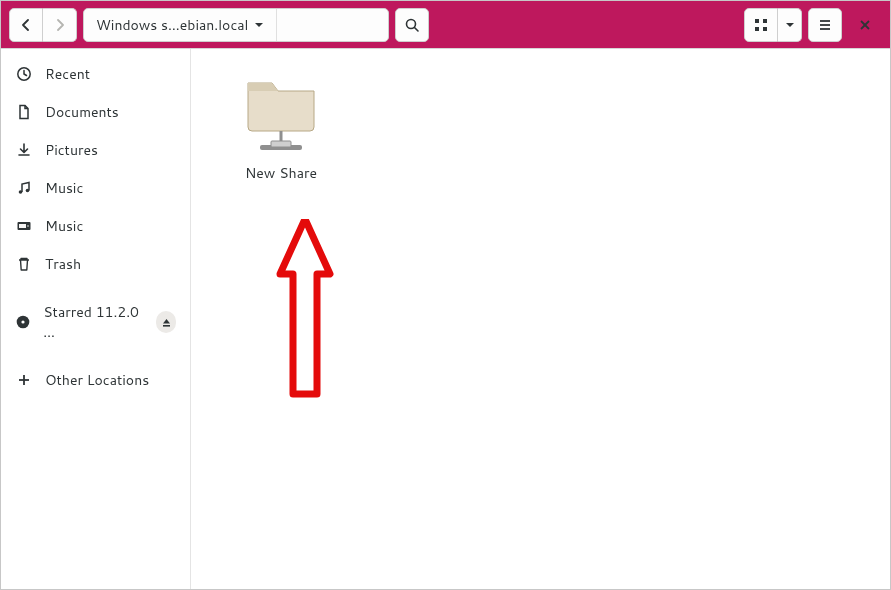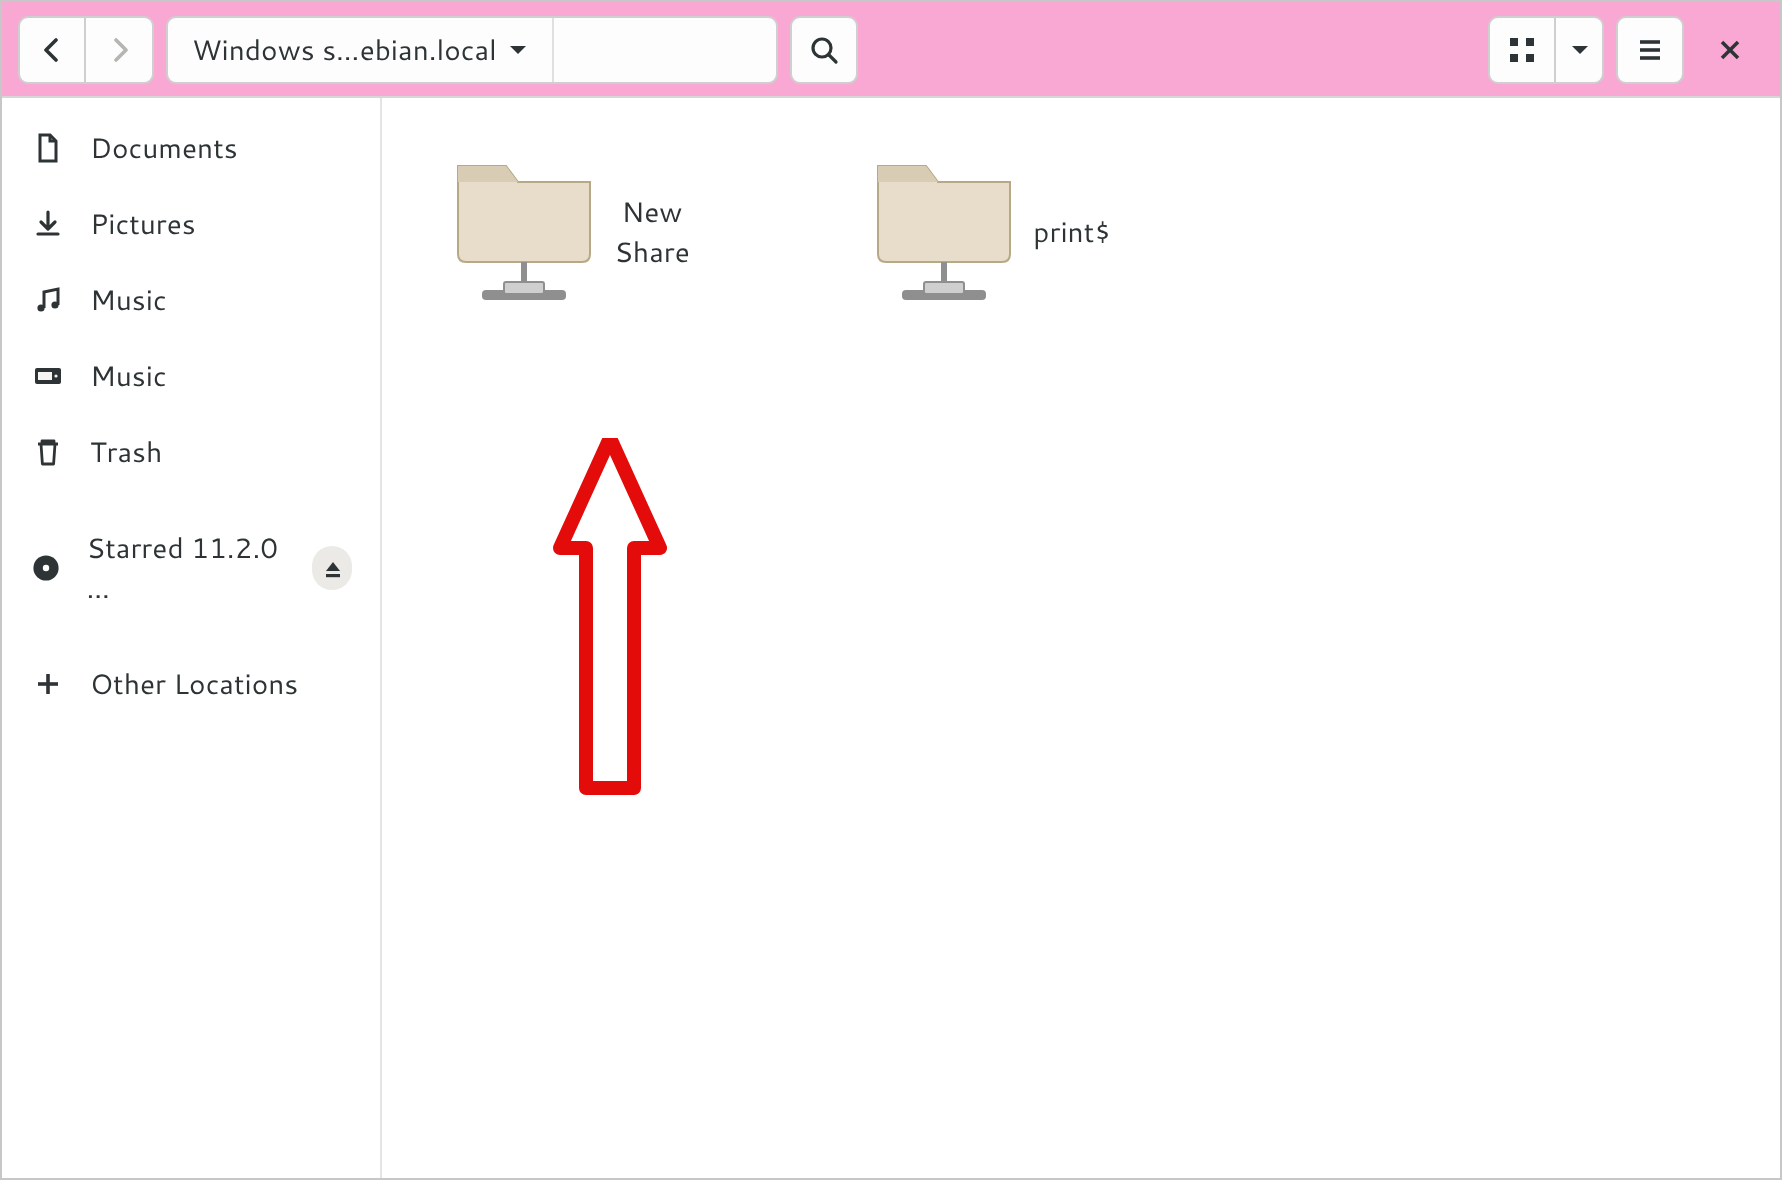--- a/index.html
+++ b/index.html
@@ -1,19 +1,19 @@
 <!DOCTYPE html>
 <html><head>
 <meta charset="utf-8">
 <style>
   * { box-sizing: border-box; }
   html, body { margin: 0; padding: 0; font-family: Cantarell, "Segoe UI", sans-serif; font-size: 14px; color: #2e3436; }
   body { width: 891px; height: 590px; background: #ffffff; display: flex; flex-direction: column; border: 1px solid #c7c7c7; overflow: hidden; }
   
-  .header { height: 48px; background: #f9a8d4; border-bottom: 1px solid #d6d6d6; display: flex; align-items: center; padding: 6px 8px; gap: 6px; }
+  .header { height: 48px; background: #be185d; border-bottom: 1px solid #d6d6d6; display: flex; align-items: center; padding: 6px 8px; gap: 6px; }
   .btn { height: 34px; min-width: 34px; background: #fdfdfd; border: 1px solid #cfcfcf; border-radius: 5px; display: inline-flex; align-items: center; justify-content: center; cursor: pointer; }
   .btn.disabled { color: #b5b5b1; }
   .nav-group { display: flex; }
   .nav-group .btn:first-child { border-top-right-radius: 0; border-bottom-right-radius: 0; }
   .nav-group .btn:last-child  { border-top-left-radius: 0; border-bottom-left-radius: 0; border-left: none; }
   .path-bar { flex: 1; height: 34px; background: #fdfdfd; border: 1px solid #cfcfcf; border-radius: 5px; display: flex; align-items: stretch; overflow: hidden; }
   .path-seg { display: flex; align-items: center; padding: 0 12px; border-right: 1px solid #e0e0e0; gap: 6px; cursor: pointer; white-space: nowrap; }
   .path-seg:last-child { border-right: none; flex: 1; }
   .spacer-flex { flex: 1; }
   .header-right { display: flex; gap: 6px; align-items: center; }
@@ -22,21 +22,21 @@
   .view-group .btn:last-child  { border-top-left-radius: 0; border-bottom-left-radius: 0; border-left: none; min-width: 24px; }
   
   .body { flex: 1; display: flex; min-height: 0; }
   .sidebar { width: 190px; border-right: 1px solid #e4e4e4; padding-top: 6px; background: #fff; display: flex; flex-direction: column; }
   .side-item { display: flex; align-items: center; gap: 12px; padding: 9px 14px; cursor: pointer; color: #2e3436; }
   .side-item .ico { width: 18px; display: flex; justify-content: center; color: #2e3436; }
   .side-item .eject { margin-left: auto; width: 22px; height: 22px; border-radius: 11px; background: #eceae7; display: flex; align-items: center; justify-content: center; }
   
   .content { flex: 1; position: relative; padding: 20px 30px; }
   .grid { display: flex; gap: 90px; align-items: flex-start; }
-  .folder { display: flex; flex-direction: row; align-items: center; width: 120px; cursor: pointer; justify-content: center; }
+  .folder { display: flex; flex-direction: column; align-items: center; width: 120px; cursor: pointer; }
   .folder-label { margin-top: 6px; text-align: center; }
   
   
   .arrow-annot { position: absolute; left: 84px; top: 170px; pointer-events: none; }
   svg { display: block; }
 </style>
 </head>
 <body>
 
 <div class="header">
@@ -117,20 +117,29 @@
           </svg>
       </span>
     </div>
   </div>
 </div>
 
 <div class="body">
 
   <div class="sidebar">
 
+    <div class="side-item">
+      <span class="ico">
+        <svg width="16" height="16" viewBox="0 0 16 16">
+            <circle cx="8" cy="8" r="6.2" stroke="#2e3436" stroke-width="1.5" fill="none"></circle>
+            <path d="M8 4.5 V8 L10.5 9.5" stroke="#2e3436" stroke-width="1.5" fill="none" stroke-linecap="round"></path>
+          </svg>
+      </span>
+      <span>Recent</span>
+    </div>
 
 
 
     <div class="side-item">
       <span class="ico">
         <svg width="16" height="16" viewBox="0 0 16 16">
             <path d="M4 1.5 H9 L12 4.5 V14.5 H4 Z" stroke="#2e3436" stroke-width="1.5" fill="none"></path>
             <path d="M9 1.5 V4.5 H12" stroke="#2e3436" stroke-width="1.5" fill="none"></path>
           </svg>
       </span>
@@ -219,32 +228,20 @@
             <path d="M12 14 H36 L42 22 H78 V58 Q78 62 74 62 H16 Q12 62 12 58 Z" fill="#e7ddca" stroke="#b7a886" stroke-width="1"></path>
             <path d="M12 14 H36 L42 22 H12 Z" fill="#d8cdb4"></path>
             <line x1="45" y1="62" x2="45" y2="76" stroke="#8f8f8f" stroke-width="3"></line>
             <rect x="24" y="76" width="42" height="5" rx="2" fill="#8f8f8f"></rect>
             <rect x="35" y="72" width="20" height="6" rx="1" fill="#cfcfcf" stroke="#8f8f8f"></rect>
           </svg>
         </span>
         <span class="folder-label">New Share</span>
       </div>
 
-      <div class="folder">
-        <span>
-          <svg width="90" height="88" viewBox="0 0 90 88">
-            <path d="M12 14 H36 L42 22 H78 V58 Q78 62 74 62 H16 Q12 62 12 58 Z" fill="#e7ddca" stroke="#b7a886" stroke-width="1"></path>
-            <path d="M12 14 H36 L42 22 H12 Z" fill="#d8cdb4"></path>
-            <line x1="45" y1="62" x2="45" y2="76" stroke="#8f8f8f" stroke-width="3"></line>
-            <rect x="24" y="76" width="42" height="5" rx="2" fill="#8f8f8f"></rect>
-            <rect x="35" y="72" width="20" height="6" rx="1" fill="#cfcfcf" stroke="#8f8f8f"></rect>
-          </svg>
-        </span>
-        <span class="folder-label">print$</span>
-      </div>
 
     </div>
 
     <div class="arrow-annot">
       <svg width="60" height="190" viewBox="0 0 60 190">
         <path d="M30 0 L55 55 L42 55 L42 175 L18 175 L18 55 L5 55 Z" fill="none" stroke="#e40b0b" stroke-width="7" stroke-linejoin="round"></path>
       </svg>
     </div>
   </div>
 

